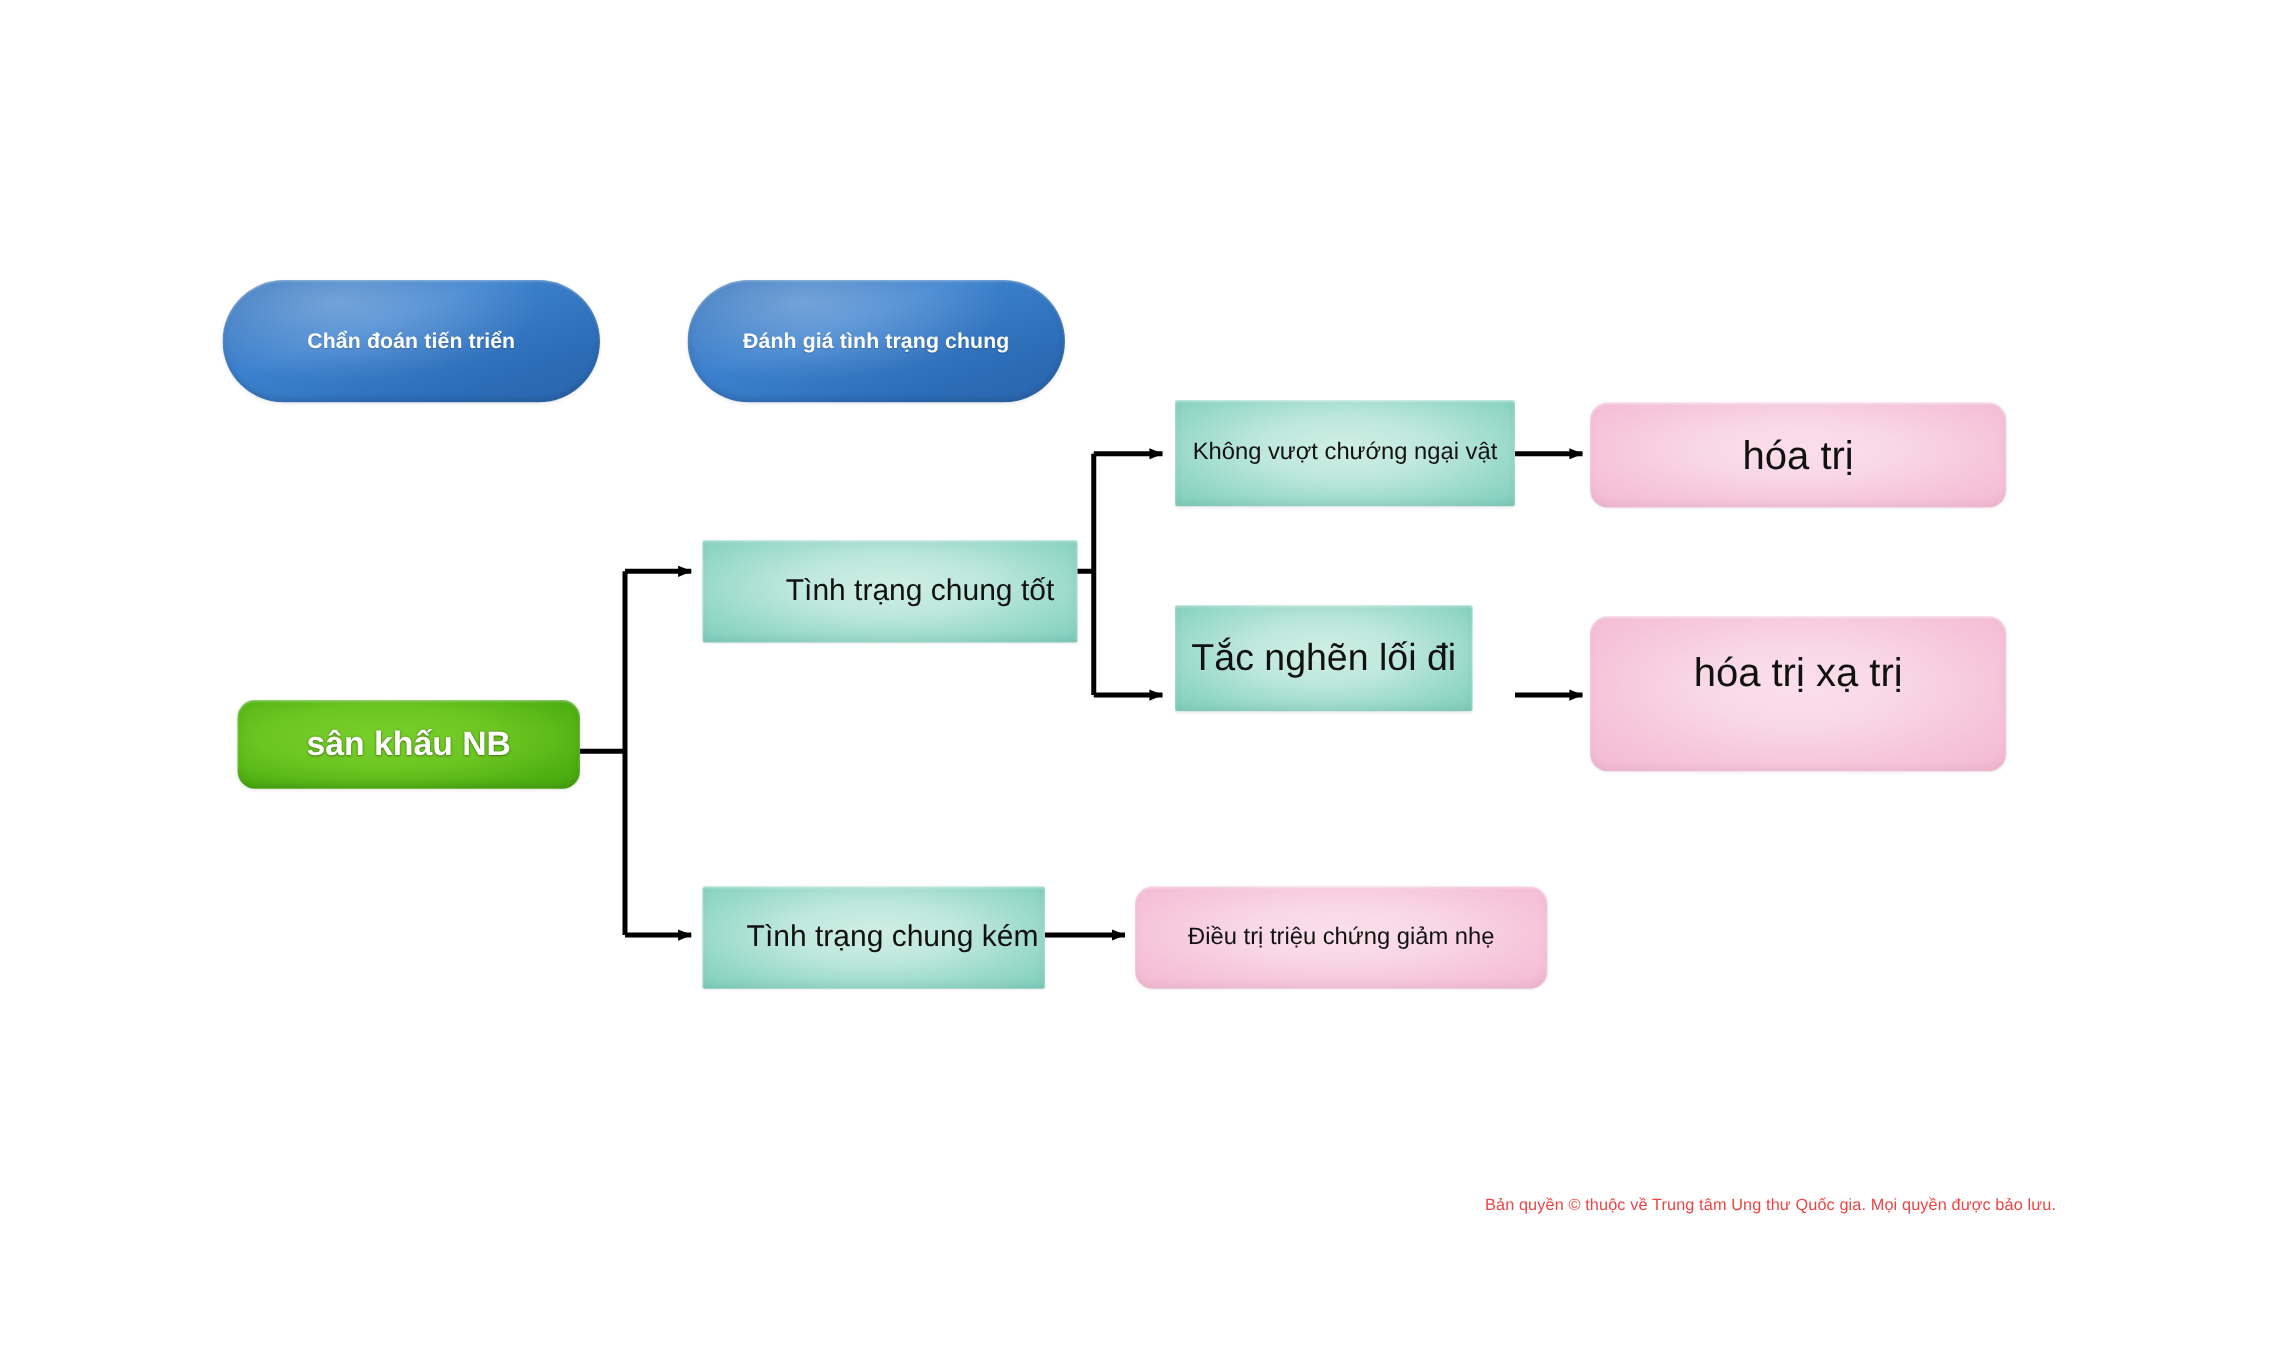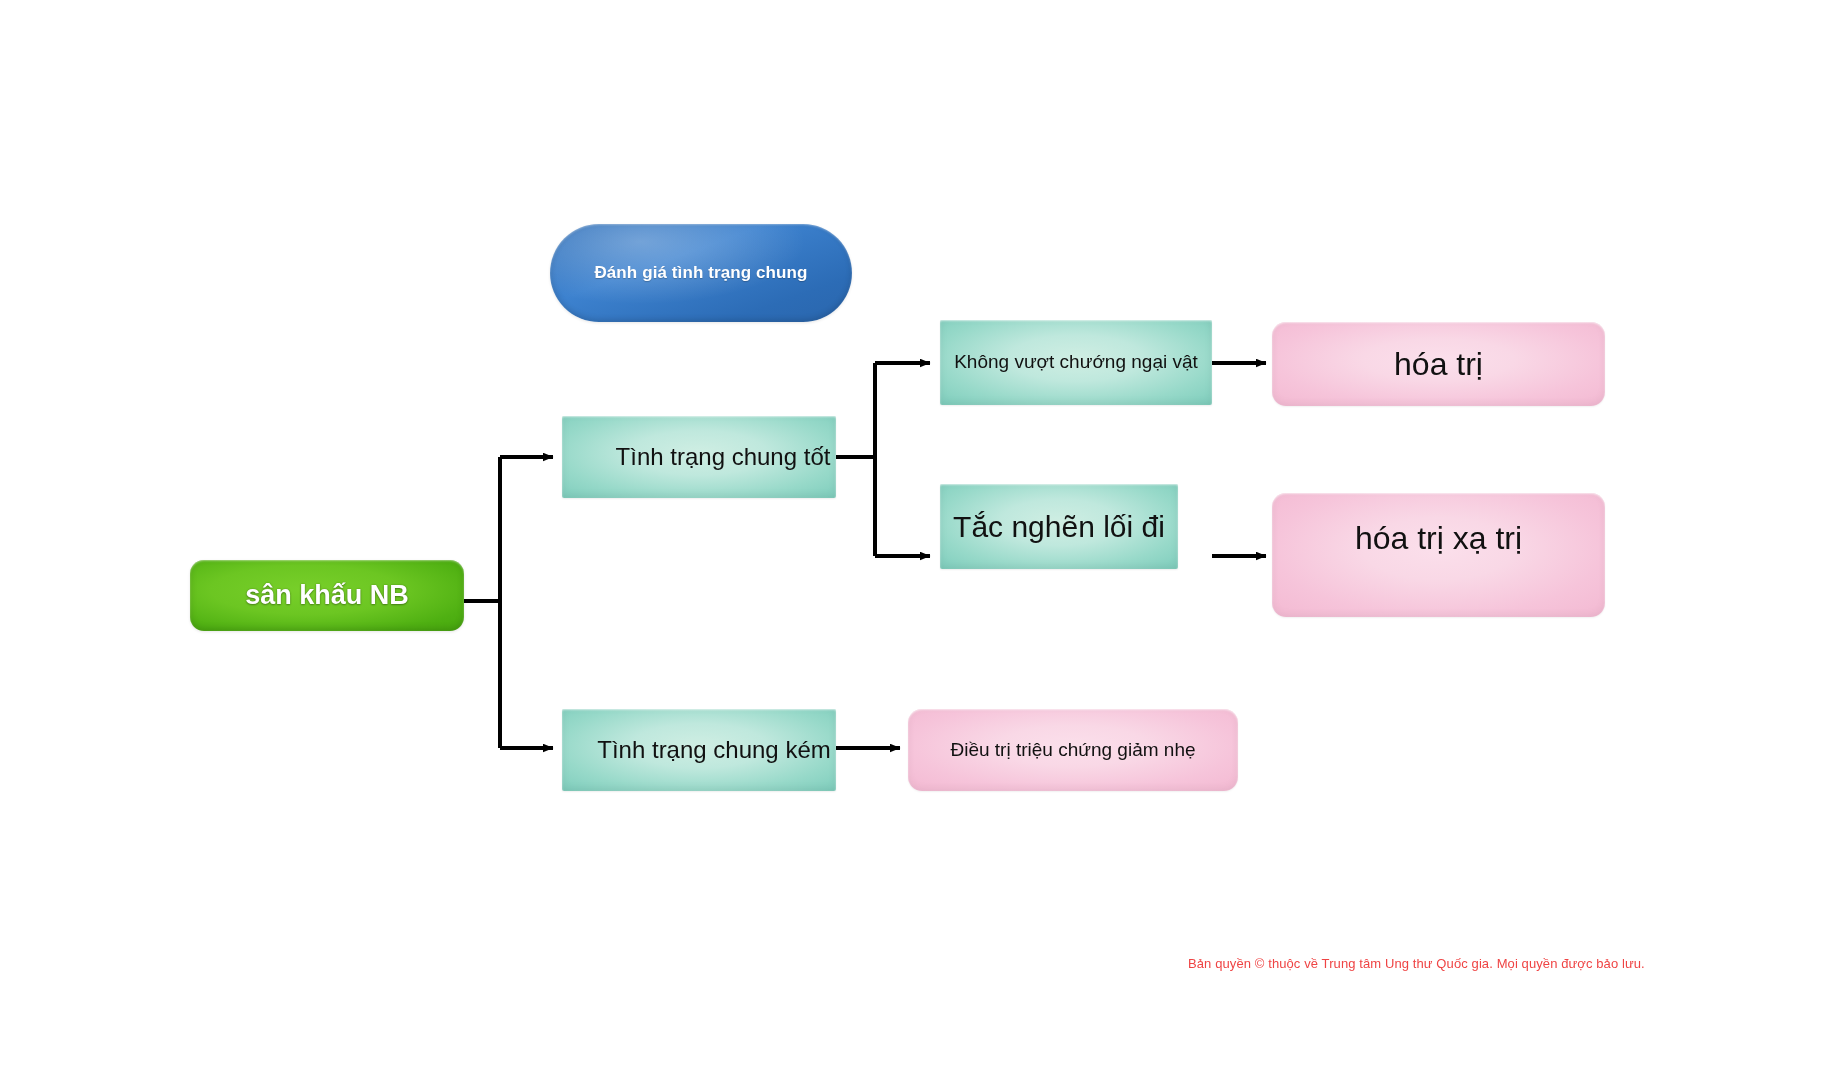--- a/index.html
+++ b/index.html
@@ -134,30 +134,33 @@
     <path d="M875,363 L930,363" stroke="#000" stroke-width="4" fill="none" marker-end="url(#arrow)"></path>
     <path d="M875,556 L930,556" stroke="#000" stroke-width="4" fill="none" marker-end="url(#arrow)"></path>
 
     <path d="M1212,363 L1266,363" stroke="#000" stroke-width="4" fill="none" marker-end="url(#arrow)"></path>
 
     <path d="M1212,556 L1266,556" stroke="#000" stroke-width="4" fill="none" marker-end="url(#arrow)"></path>
 
     <path d="M836,748 L900,748" stroke="#000" stroke-width="4" fill="none" marker-end="url(#arrow)"></path>
   </svg>
 
+  <div class="node pill" style="left:178px; top:224px; width:302px; height:98px;">
+    <span>Chẩn đoán tiến triển</span>
+  </div>
 
   <div class="node pill" style="left:550px; top:224px; width:302px; height:98px;">
     <span>Đánh giá tình trạng chung</span>
   </div>
 
   <div class="node green" style="left:190px; top:560px; width:274px; height:71px;">
     <span>sân khấu NB</span>
   </div>
 
-  <div class="node teal fs-24" style="left:562px; top:416px; width:274px; height:82px;padding-left:48px;">
+  <div class="node teal fs-24" style="left:562px; top:432px; width:300px; height:82px;padding-left:48px;">
     <span>Tình trạng chung tốt</span>
   </div>
 
   <div class="node teal fs-19" style="left:940px; top:320px; width:272px; height:85px;">
     <span>Không vượt chướng ngại vật</span>
   </div>
 
   <div class="node teal fs-30" style="left:940px; top:484px; width:238px; height:85px;">
     <span>Tắc nghẽn lối đi</span>
   </div>

